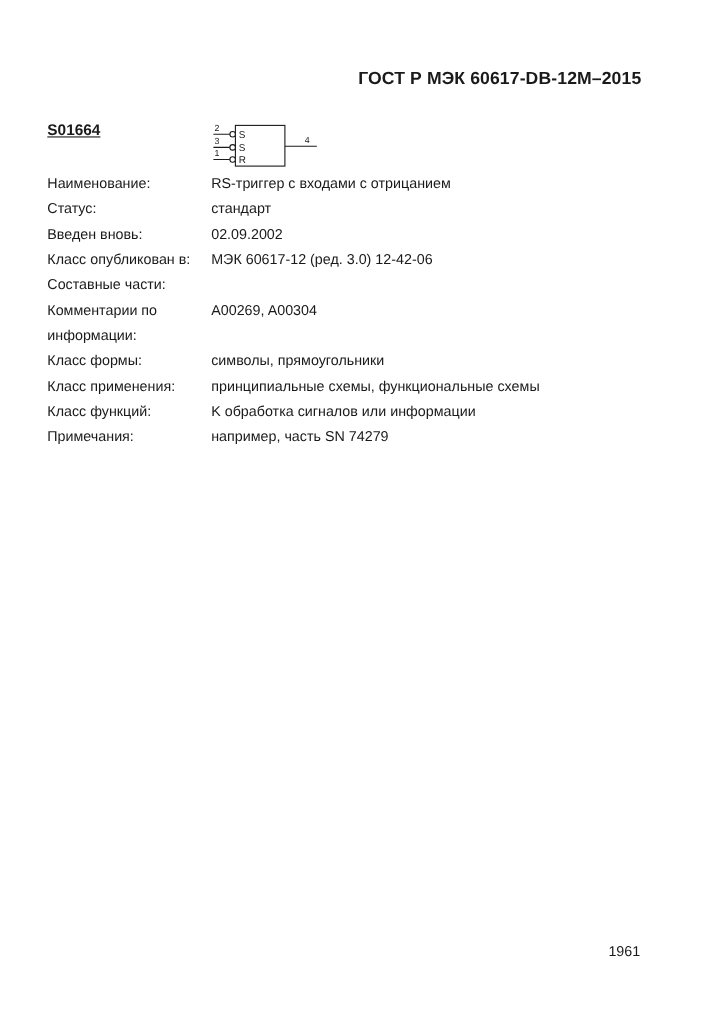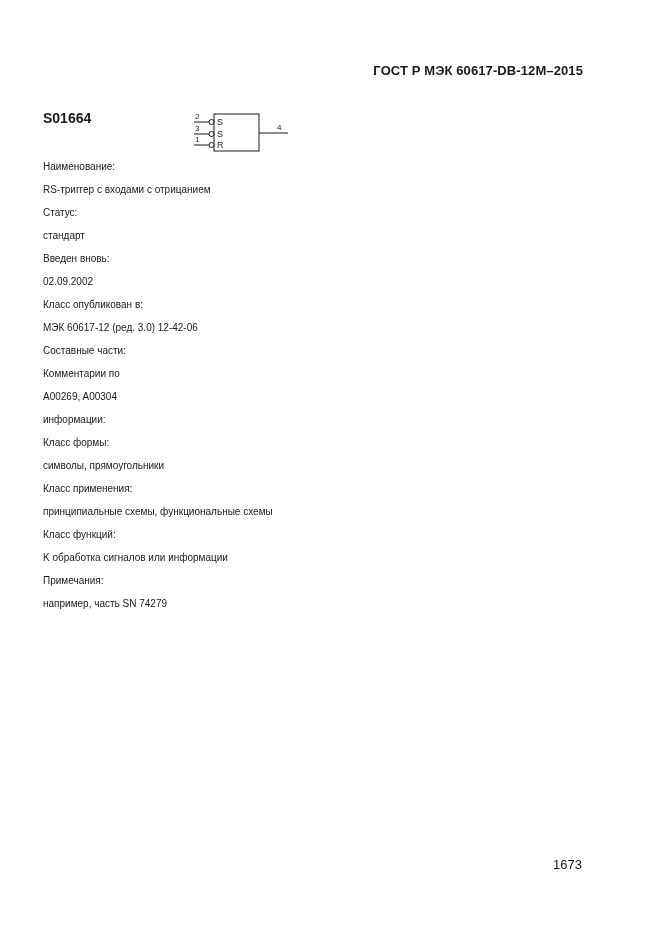--- a/index.html
+++ b/index.html
@@ -12,49 +12,49 @@
       height: 936px;
       position: relative;
       overflow: hidden;
       font-family: "Liberation Sans", sans-serif;
       color: #1a1a1a;
     }
     .header-std {
       position: absolute;
       top: 63px;
       right: 78px;
-      font-size: 13px;
+      font-size: 16px;
       font-weight: bold;
       letter-spacing: 0.1px;
     }
     .symbol-id {
       position: absolute;
       top: 110px;
       left: 43px;
       font-size: 14px;
       font-weight: bold;
+      text-decoration: underline;
     }
     .symbol-diagram {
       position: absolute;
       top: 110px;
       left: 188px;
       width: 110px;
       height: 44px;
     }
     .fields {
       position: absolute;
       top: 155px;
       left: 43px;
       width: 560px;
     }
     .field-row {
       display: flex;
-      font-size: 10px;
+      font-size: 13px;
       line-height: 23px;
-      flex-direction: column;
     }
     .field-label {
       width: 149px;
       flex-shrink: 0;
     }
     .field-value {
       flex: 1;
     }
     .page-number {
       position: absolute;
@@ -134,13 +134,13 @@
   <div class="field-row">
     <div class="field-label">Класс функций:</div>
     <div class="field-value">K обработка сигналов или информации</div>
   </div>
   <div class="field-row">
     <div class="field-label">Примечания:</div>
     <div class="field-value">например, часть SN 74279</div>
   </div>
 </div>
 
-<div class="page-number">1673</div>
+<div class="page-number">1961</div>
 
 </body></html>

